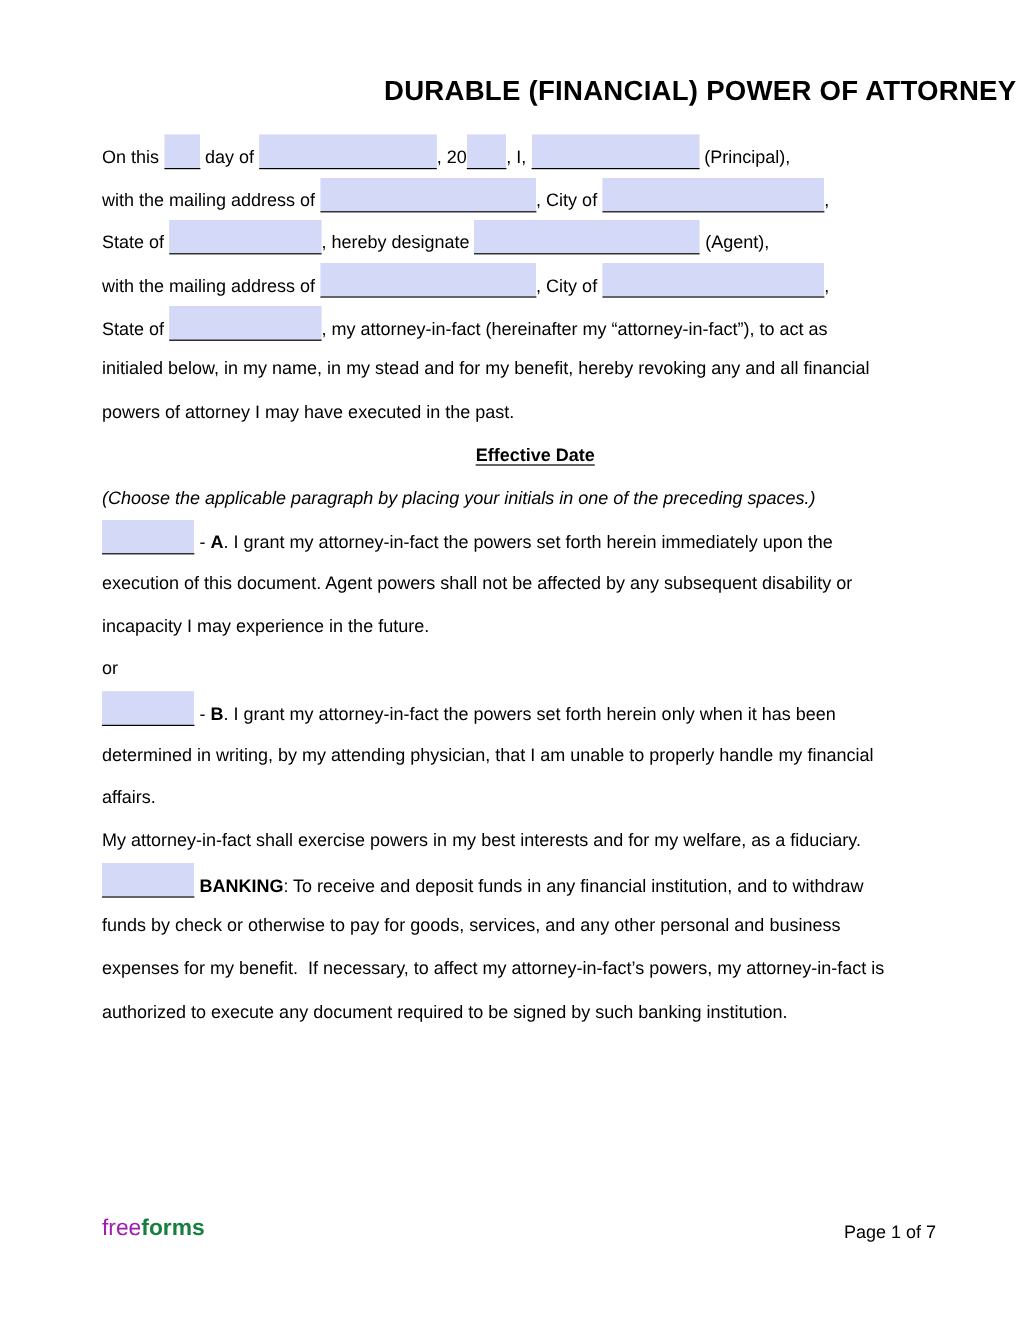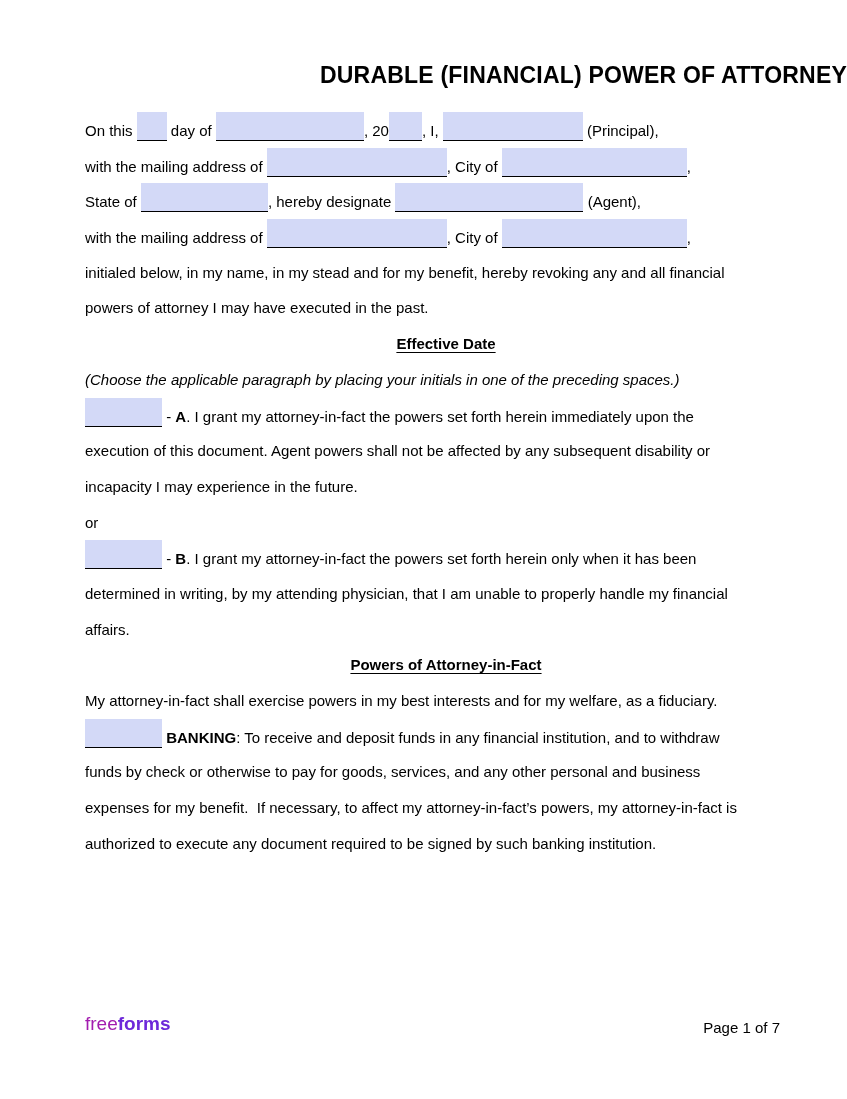--- a/index.html
+++ b/index.html
@@ -68,33 +68,33 @@
 </head>
 <body>
 
 <div class="page">
   <div class="doc-title">DURABLE (FINANCIAL) POWER OF ATTORNEY</div>
   <div class="doc-body">
       <div class="line"><span class="run">On this </span><span class="blank" style="width: 30px; background: padding-box rgb(211, 217, 247);"></span><span class="run"> day of </span><span class="blank" style="width: 148px; background: padding-box rgb(211, 217, 247);"></span><span class="run">, 20</span><span class="blank" style="width: 33px; background: padding-box rgb(211, 217, 247);"></span><span class="run">, I, </span><span class="blank" style="width: 140px; background: padding-box rgb(211, 217, 247);"></span><span class="run"> (Principal),</span></div>
       <div class="line"><span class="run">with the mailing address of </span><span class="blank" style="width: 180px; background: padding-box rgb(211, 217, 247);"></span><span class="run">, City of </span><span class="blank" style="width: 185px; background: padding-box rgb(211, 217, 247);"></span><span class="run">,</span></div>
       <div class="line"><span class="run">State of </span><span class="blank" style="width: 127px; background: padding-box rgb(211, 217, 247);"></span><span class="run">, hereby designate </span><span class="blank" style="width: 188px; background: padding-box rgb(211, 217, 247);"></span><span class="run"> (Agent),</span></div>
       <div class="line"><span class="run">with the mailing address of </span><span class="blank" style="width: 180px; background: padding-box rgb(211, 217, 247);"></span><span class="run">, City of </span><span class="blank" style="width: 185px; background: padding-box rgb(211, 217, 247);"></span><span class="run">,</span></div>
+      <div class="line"><span class="run">State of </span><span class="blank" style="width: 127px; background: padding-box rgb(211, 217, 247);"></span><span class="run">, my attorney-in-fact (hereinafter my “attorney-in-fact”), to act as</span></div>
       <div class="line"><span class="run">initialed below, in my name, in my stead and for my benefit, hereby revoking any and all financial</span></div>
       <div class="line"><span class="run">powers of attorney I may have executed in the past.</span></div>
       <div class="line center"><span class="run b u">Effective Date</span></div>
       <div class="line"><span class="run i">(Choose the applicable paragraph by placing your initials in one of the preceding spaces.)</span></div>
       <div class="line"><span class="blank" style="width: 77px; background: padding-box rgb(211, 217, 247);"></span><span class="run"> - </span><span class="run b">A</span><span class="run">. I grant my attorney-in-fact the powers set forth herein immediately upon the</span></div>
       <div class="line"><span class="run">execution of this document. Agent powers shall not be affected by any subsequent disability or</span></div>
       <div class="line"><span class="run">incapacity I may experience in the future.</span></div>
       <div class="line"><span class="run">or</span></div>
       <div class="line"><span class="blank" style="width: 77px; background: padding-box rgb(211, 217, 247);"></span><span class="run"> - </span><span class="run b">B</span><span class="run">. I grant my attorney-in-fact the powers set forth herein only when it has been</span></div>
       <div class="line"><span class="run">determined in writing, by my attending physician, that I am unable to properly handle my financial</span></div>
       <div class="line"><span class="run">affairs.</span></div>
-      <div class="line center"><span class="run b u">Powers of Attorney-in-Fact</span></div>
       <div class="line"><span class="run">My attorney-in-fact shall exercise powers in my best interests and for my welfare, as a fiduciary.</span></div>
       <div class="line"><span class="blank" style="width: 77px; background: padding-box rgb(211, 217, 247);"></span><span class="run"> </span><span class="run b">BANKING</span><span class="run">: To receive and deposit funds in any financial institution, and to withdraw</span></div>
       <div class="line"><span class="run">funds by check or otherwise to pay for goods, services, and any other personal and business</span></div>
       <div class="line"><span class="run">expenses for my benefit.  If necessary, to affect my attorney-in-fact’s powers, my attorney-in-fact is</span></div>
       <div class="line"><span class="run">authorized to execute any document required to be signed by such banking institution.</span></div>
     </div>
-  <div class="footer-logo"><span class="logo-free" style="color: #a21caf;">free</span><span class="logo-forms" style="color: #6d28d9; margin-top: 28px;">forms</span></div>
+  <div class="footer-logo"><span class="logo-free" style="color: #a21caf;">free</span><span class="logo-forms" style="color: #15803d; margin-top: 28px;">forms</span></div>
   <div class="footer-page">Page 1 of 7</div>
 </div>
 
 </body></html>

